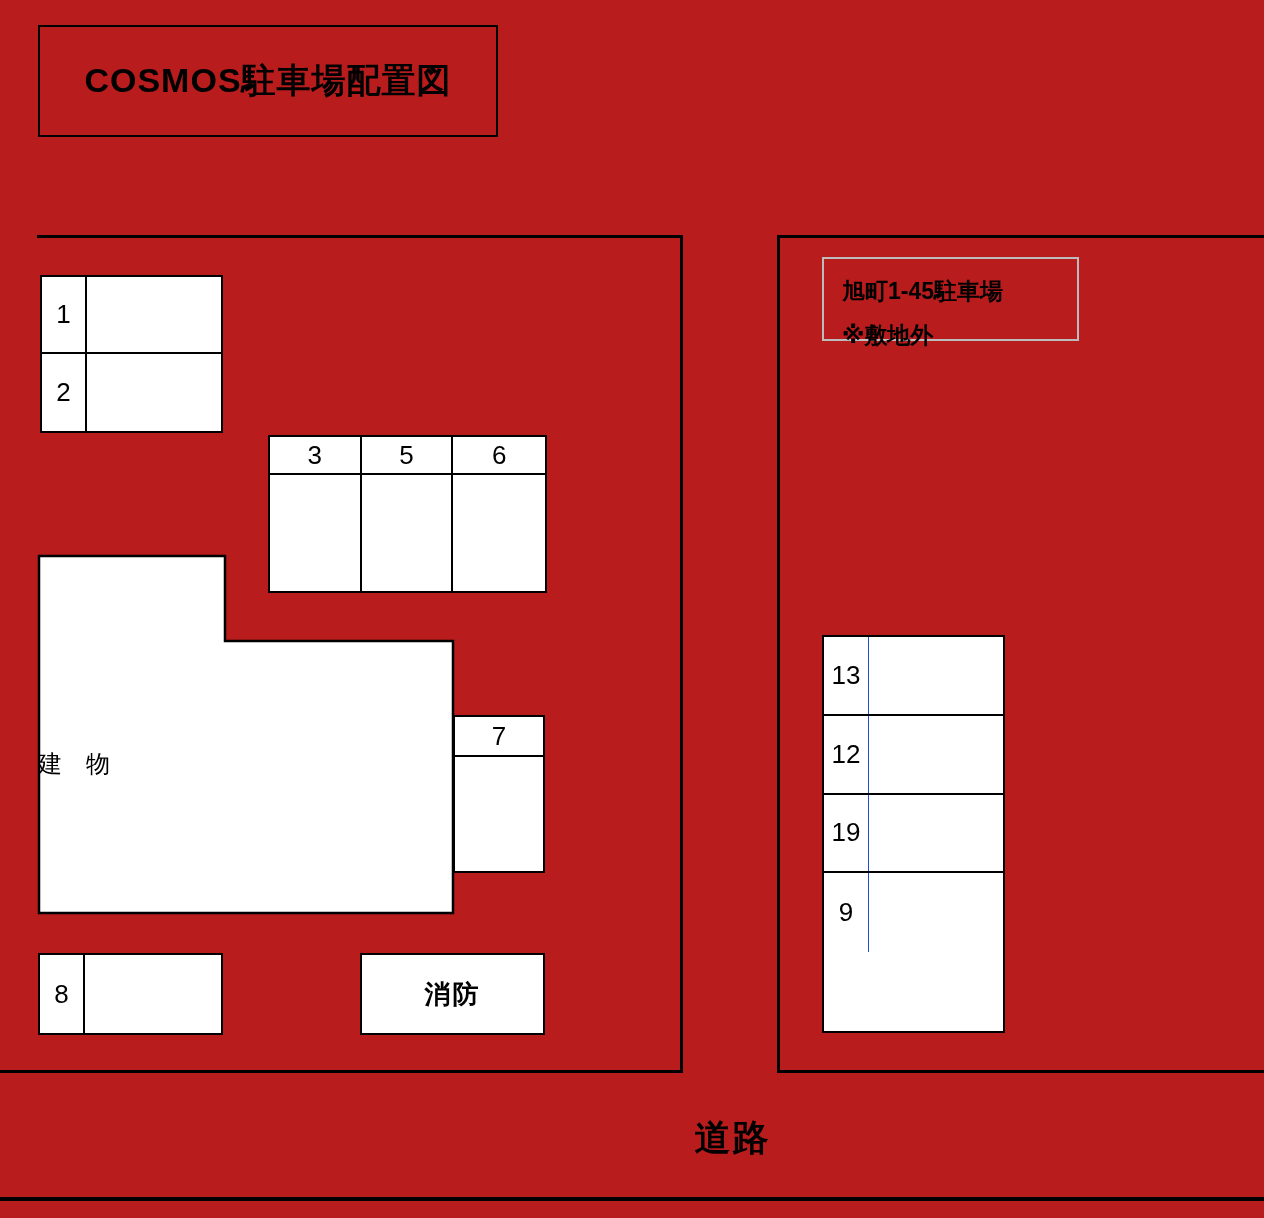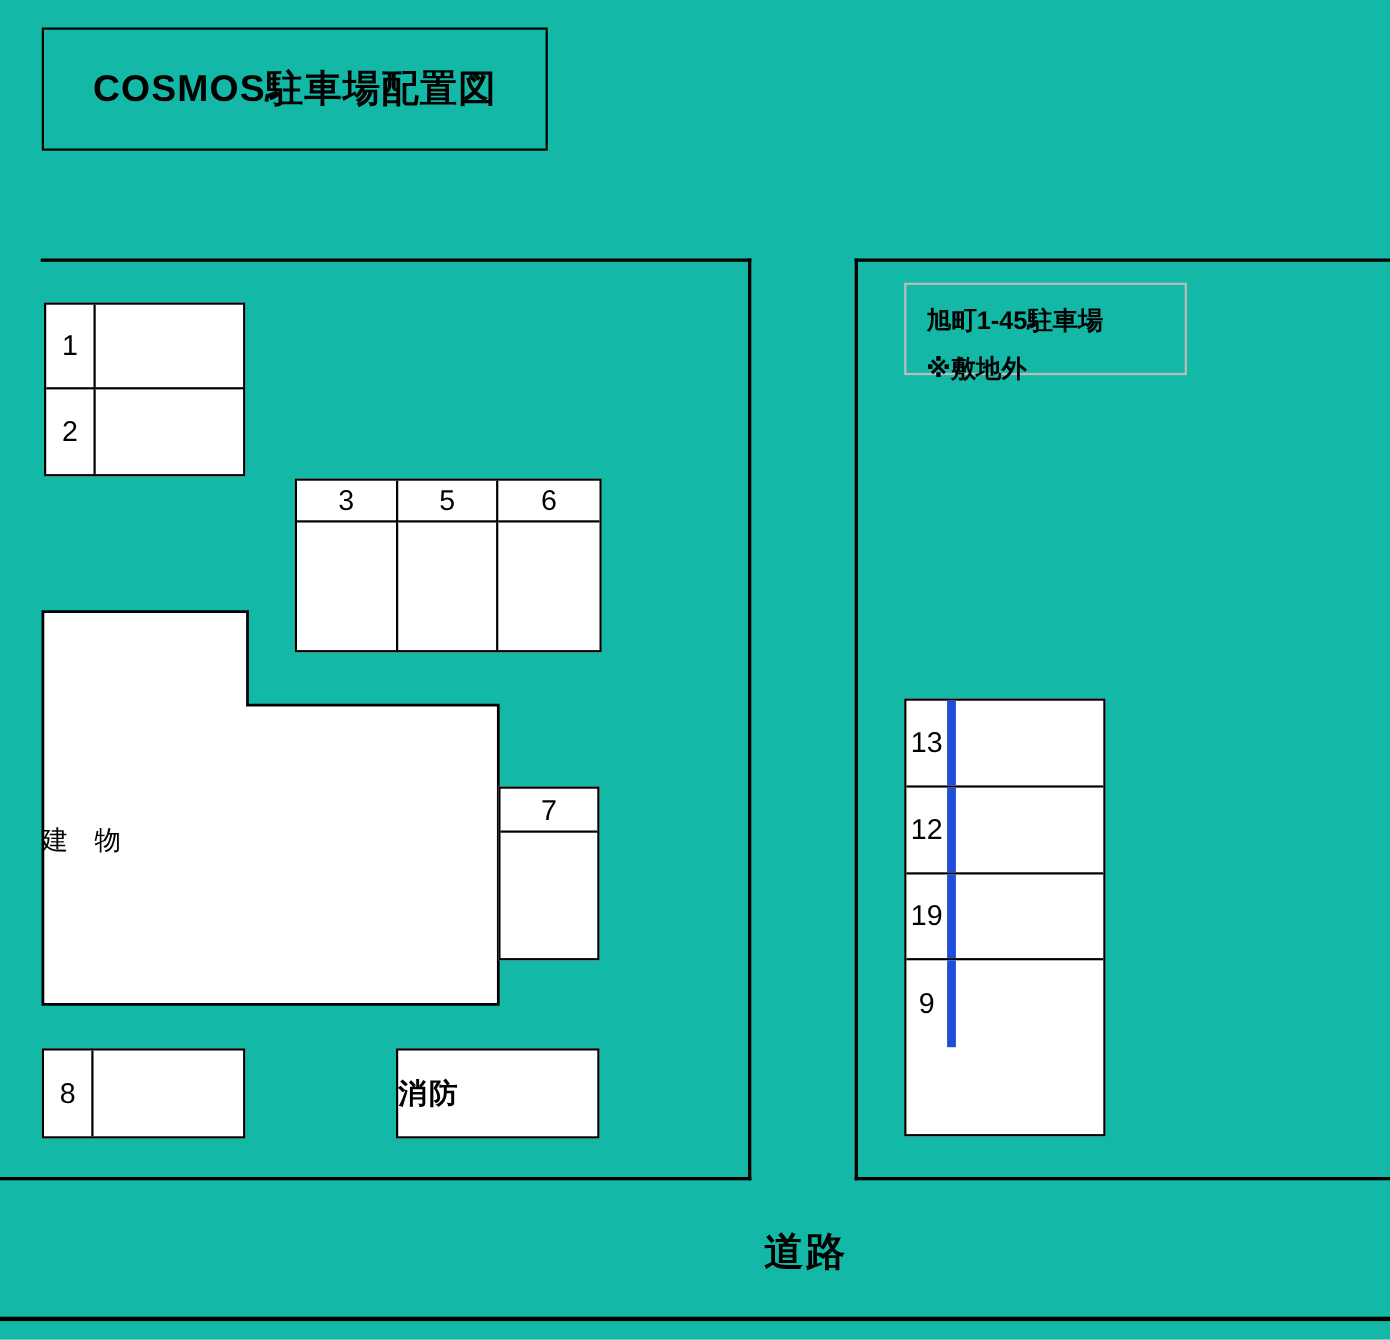--- a/index.html
+++ b/index.html
@@ -1,19 +1,19 @@
 <!DOCTYPE html>
 <html><head>
 <meta charset="utf-8">
 <style>
   html, body { margin: 0; padding: 0; background: #ffffff; }
   body { font-family: "Liberation Sans", "DejaVu Sans", sans-serif; color: #000; }
   .canvas {
     position: relative; width: 1264px; height: 1218px;
-    background: #14b8a6; overflow: hidden;
+    background: #b91c1c; overflow: hidden;
   }
   .abs { position: absolute; box-sizing: border-box; }
 
   
   .title-box {
     left: 38px; top: 25px; width: 460px; height: 112px;
     border: 2px solid #000; display: flex; align-items: center; justify-content: center;
   }
   .title-text { font-size: 34px; font-weight: 600; letter-spacing: 1px; }
 
@@ -64,21 +64,21 @@
   
   .block8 {
     left: 38px; top: 953px; width: 185px; height: 82px;
     display: grid; grid-template-columns: 45px 1fr;
   }
   .block8 .c1 { border-right: 2px solid #000; }
 
   
   .firebox {
     left: 360px; top: 953px; width: 185px; height: 82px;
-    display: flex; align-items: center; 
+    display: flex; align-items: center; justify-content: center;
     font-size: 26px; font-weight: 700; letter-spacing: 2px;
   }
 
   
   .building-svg { left: 36px; top: 553px; }
   .building-label {
     left: 38px; top: 748px; width: 415px; text-align: left;
     font-size: 24px; font-weight: 500;
   }
 
@@ -89,21 +89,21 @@
   }
   .annex-sign .line { font-size: 23px; font-weight: 700; line-height: 44px; white-space: nowrap; }
 
   
   .stack {
     left: 822px; top: 635px; width: 183px; height: 398px;
     display: grid; grid-template-rows: repeat(5, 1fr);
   }
   .stack .row { display: grid; grid-template-columns: 45px 1fr; border-bottom: 2px solid #000; }
   .stack .row:last-child { border-bottom: none; }
-  .stack .row .num { border-right: 8px solid #1d4ed8; }
+  .stack .row .num { border-right: 1px solid #1d4ed8; }
 
   
   .road-label {
     left: 660px; top: 1114px; width: 145px; text-align: center;
     font-size: 36px; font-weight: 700; letter-spacing: 2px;
   }
   .road-line { left: 0; top: 1197px; width: 1264px; height: 4px; background: #000; }
 </style>
 </head>
 <body>

